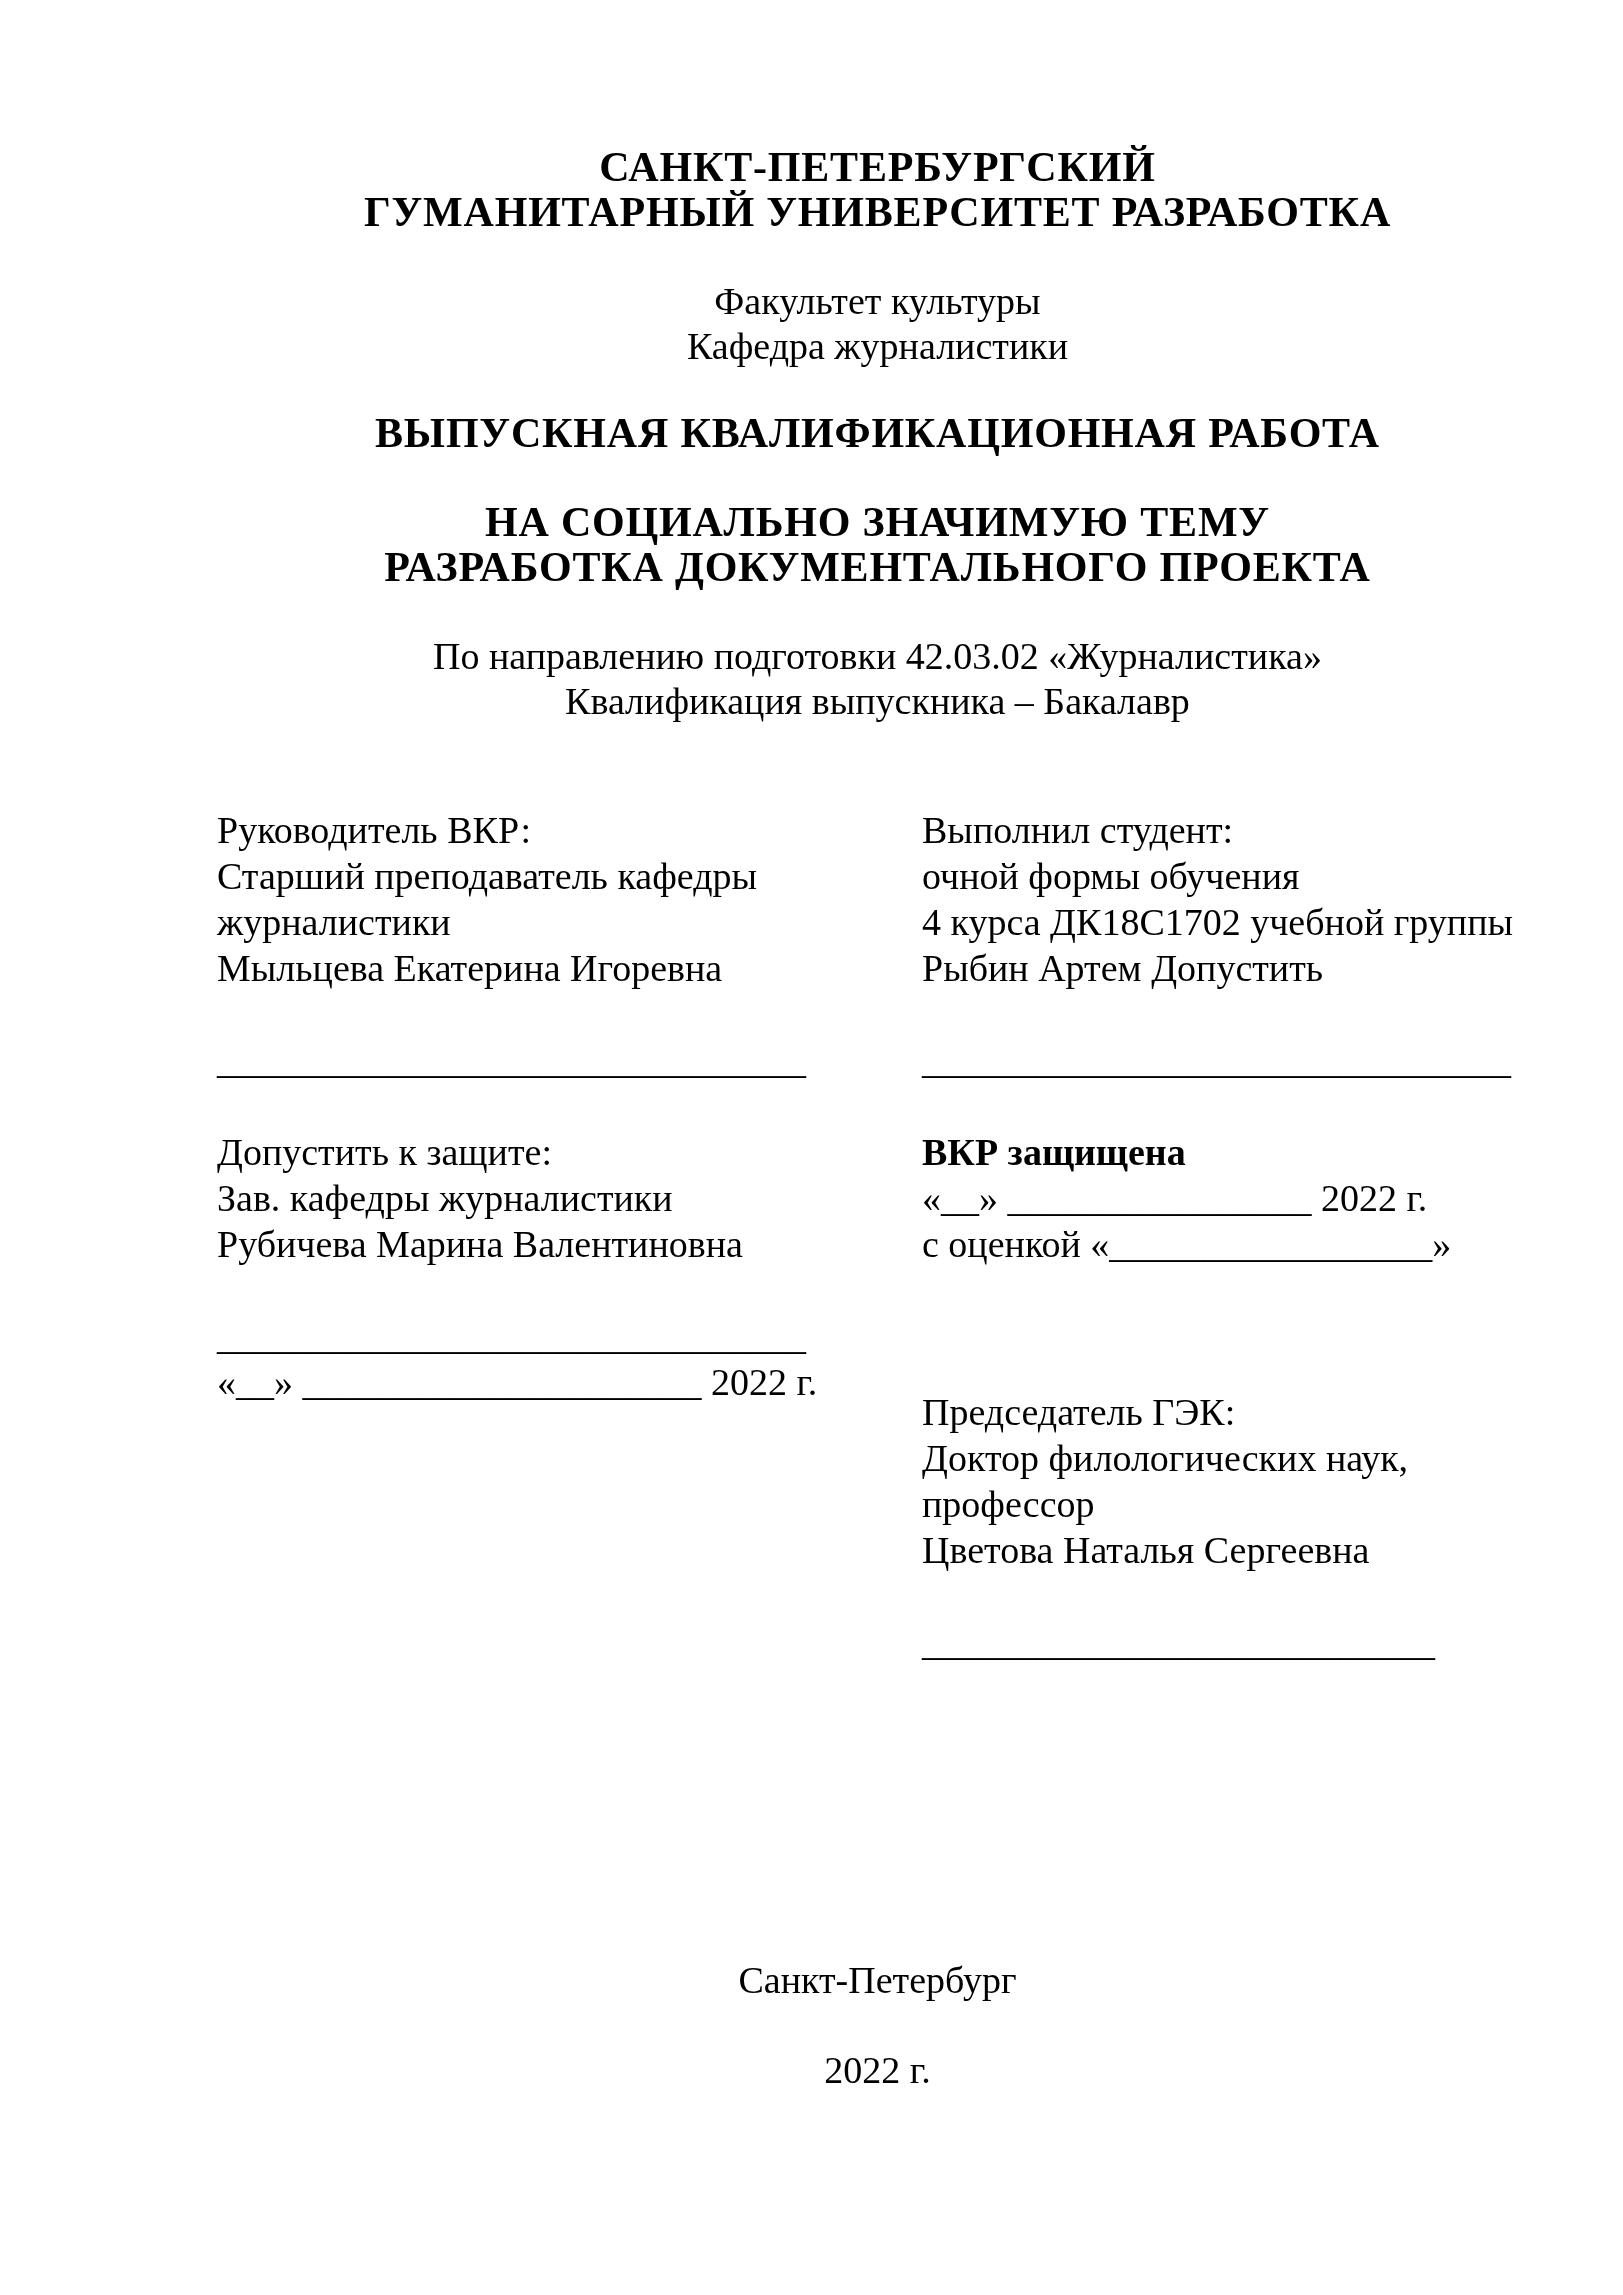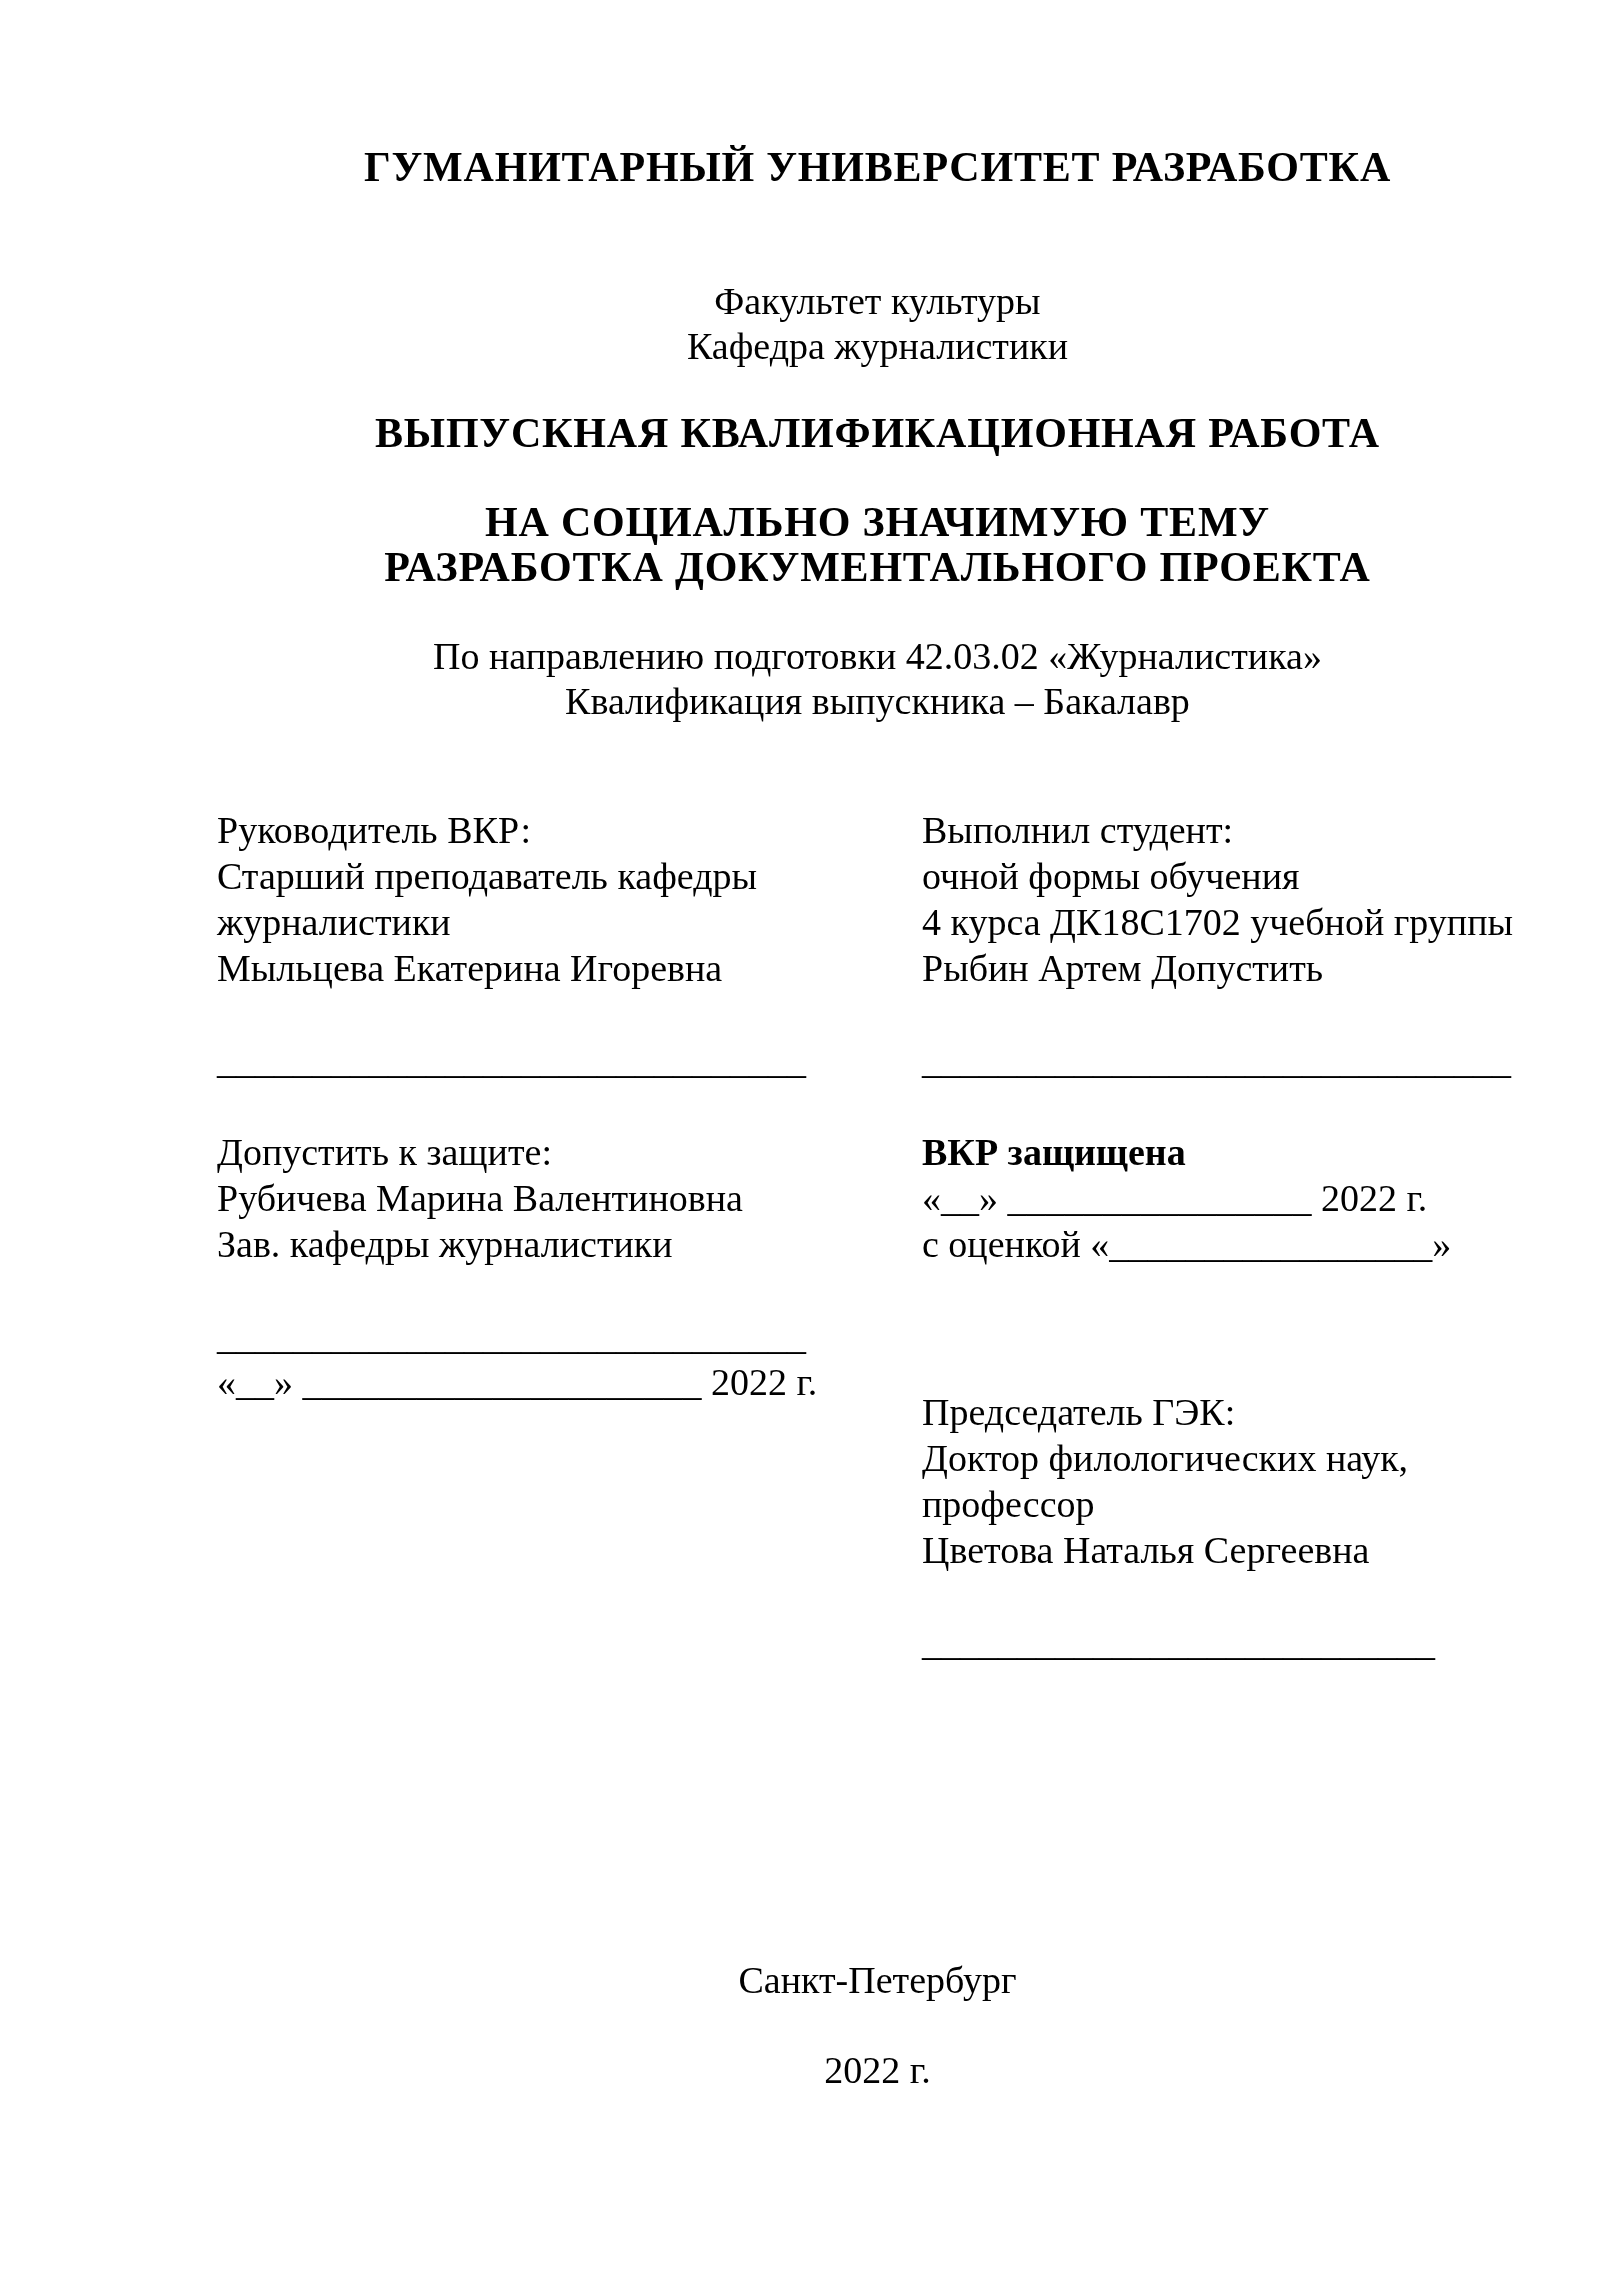--- a/index.html
+++ b/index.html
@@ -47,20 +47,21 @@
     overflow: visible;
   }
   .gap38 { height: 30px; }
 </style>
 </head>
 <body>
 
 <div class="page">
 
   <div class="sec center headline" id="sec-university">
+    <div>САНКТ-ПЕТЕРБУРГСКИЙ</div>
     <div>ГУМАНИТАРНЫЙ УНИВЕРСИТЕТ РАЗРАБОТКА</div>
   </div>
 
   <div class="sec center hline" id="sec-faculty">
     <div>Факультет культуры</div>
     <div>Кафедра журналистики</div>
   </div>
 
   <div class="sec center headline" id="sec-worktype">
     <div>ВЫПУСКНАЯ КВАЛИФИКАЦИОННАЯ РАБОТА</div>
@@ -80,22 +81,22 @@
 
     <div class="col-l">
       <div class="row">Руководитель ВКР:</div>
       <div class="row">Старший преподаватель кафедры</div>
       <div class="row">журналистики</div>
       <div class="row">Мыльцева Екатерина Игоревна</div>
       <div class="row"></div>
       <div class="row">_______________________________</div>
       <div class="row"></div>
       <div class="row">Допустить к защите:</div>
+      <div class="row">Зав. кафедры журналистики</div>
       <div class="row">Рубичева Марина Валентиновна</div>
-      <div class="row">Зав. кафедры журналистики</div>
       <div class="row"></div>
       <div class="row">_______________________________</div>
       <div class="row">«__» _____________________ 2022 г.</div>
     </div>
 
     <div class="col-r">
       <div class="row">Выполнил студент:</div>
       <div class="row">очной формы обучения</div>
       <div class="row">4 курса ДК18С1702 учебной группы</div>
       <div class="row">Рыбин Артем Допустить</div>

